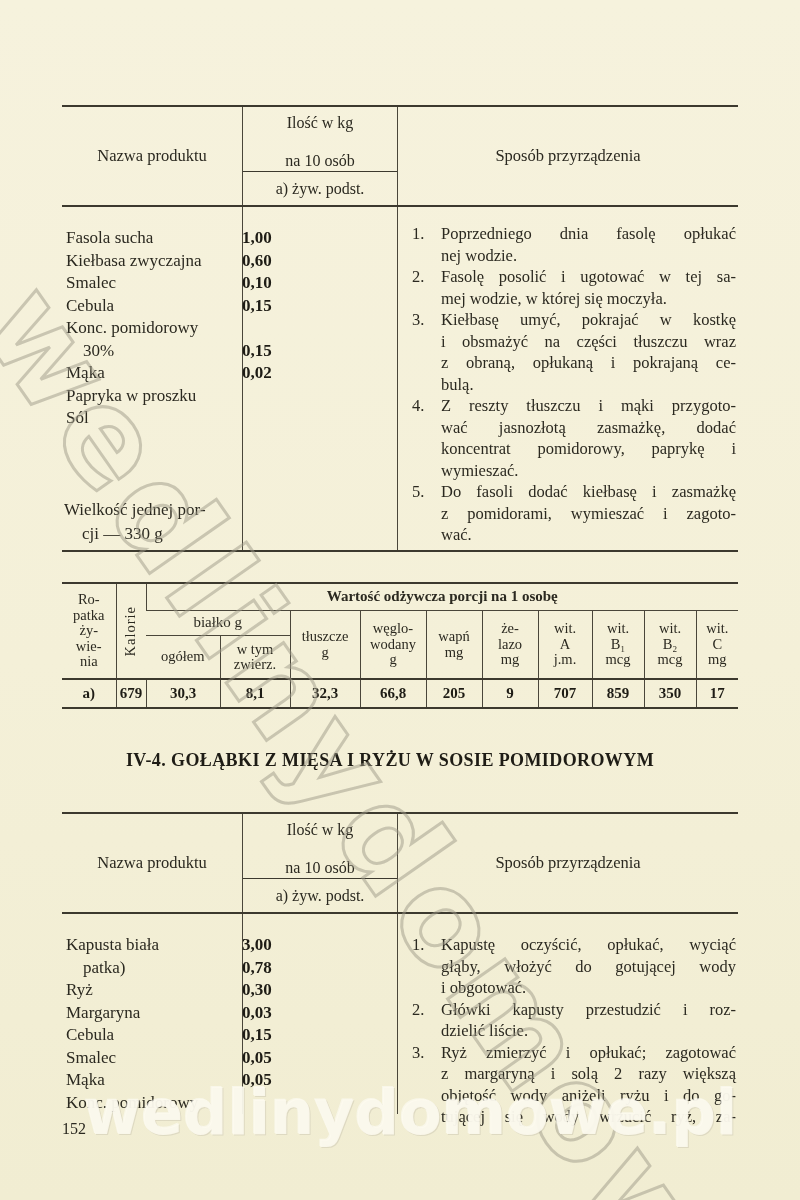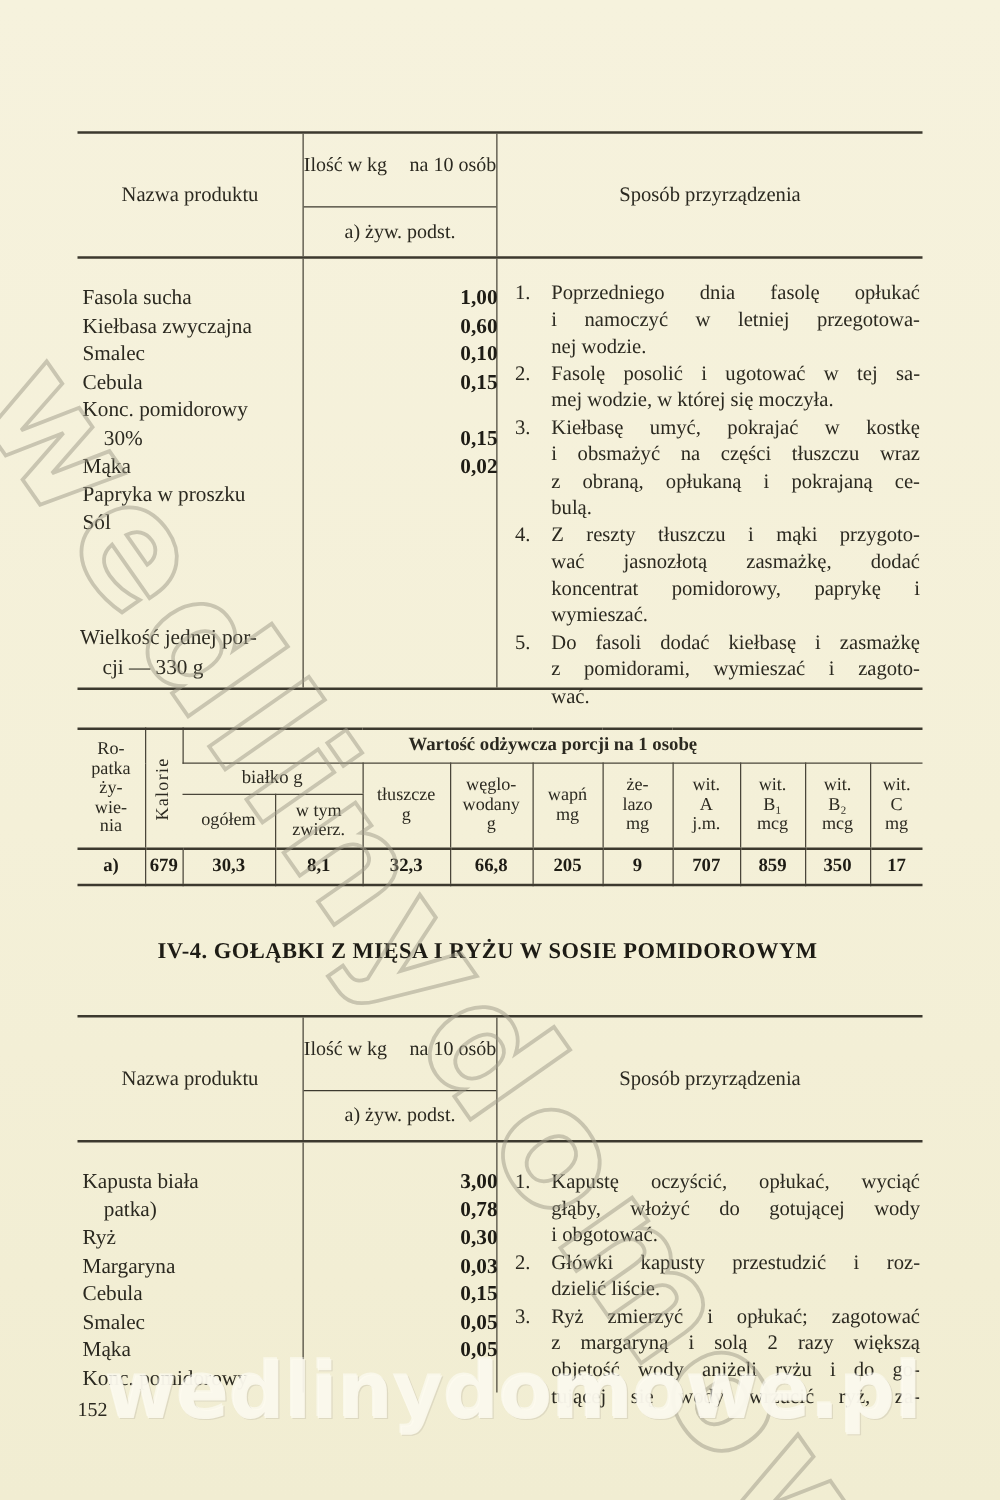--- a/index.html
+++ b/index.html
@@ -29,36 +29,36 @@
 
   
   .rtable{position:absolute;left:62px;width:676px;border-top:2px solid var(--rule);}
   .rt1{top:105px;border-bottom:2px solid var(--rule);}
   .rt2{top:812px;}
   .rheader{display:flex;height:98px;border-bottom:2px solid var(--rule);}
   .hc{box-sizing:border-box;}
   .hc1{width:180px;display:flex;align-items:center;justify-content:center;font-size:16.5px;}
   .hc2{width:156px;border-left:1px solid var(--thin);border-right:1px solid var(--thin);
        display:flex;flex-direction:column;text-align:center;font-size:16px;}
-  .qtop{flex:1.1;display:flex;justify-content:center;line-height:20px;padding-top:16px;gap:18px;}
+  .qtop{flex:1.1;display:flex;flex-direction:column;justify-content:center;line-height:20px;padding-top:6px;gap:18px;}
   .qrule{height:1px;background:var(--rule);}
   .qsub{flex:1;display:flex;align-items:center;justify-content:center;}
   .hc3{flex:1;display:flex;align-items:center;justify-content:center;font-size:16.5px;}
   .rbody{position:relative;}
   .rt1 .rbody{height:343px;}
   .rt2 .rbody{height:200px;text-decoration:underline;}
   .vline{position:absolute;top:0;bottom:0;width:1px;background:var(--thin);}
   .v1{left:180px;}
   .v2{left:335px;}
   .ingredients{position:absolute;top:20px;left:0;width:336px;}
   .ing-row{display:flex;}
   .ing-name{width:180px;box-sizing:border-box;padding-left:4px;font-size:17px;line-height:22.5px;}
   .ing-name div{white-space:pre;}
   .ing-name .cont{padding-left:17px;}
-  .ing-qty{width:156px;text-align:right;font-size:17px;line-height:22.5px;
+  .ing-qty{width:156px;text-align:left;font-size:17px;line-height:22.5px;
            font-weight:bold;align-self:flex-end;color:var(--ink-bold);}
   .portion{position:absolute;left:2px;bottom:4px;width:210px;font-size:17px;line-height:24px;}
   .portion .cont{padding-left:18px;}
   .steps{position:absolute;top:16px;left:350px;right:2px;}
   .rt2 .steps{top:20px;}
   .step{display:flex;}
   .snum{width:29px;font-size:16.5px;line-height:21.5px;}
   .sbody{flex:1;font-size:16.5px;line-height:21.5px;}
   .sline{text-align:justify;text-align-last:justify;}
   .sline.endline{text-align-last:left;}
@@ -173,21 +173,20 @@
         </div>
       <div class="portion">
           <div>Wielkość jednej por-</div>
           <div class="cont">cji — 330 g</div>
         </div>
       <div class="steps">
           <div class="step">
             <div class="snum">1.</div>
             <div class="sbody">
               <div class="sline">Poprzedniego dnia fasolę opłukać</div>
-              <div class="sline">i namoczyć w letniej przegotowa-</div>
               <div class="sline endline">nej wodzie.</div>
             </div>
           </div>
           <div class="step">
             <div class="snum">2.</div>
             <div class="sbody">
               <div class="sline">Fasolę posolić i ugotować w tej sa-</div>
               <div class="sline endline">mej wodzie, w której się moczyła.</div>
             </div>
           </div>

